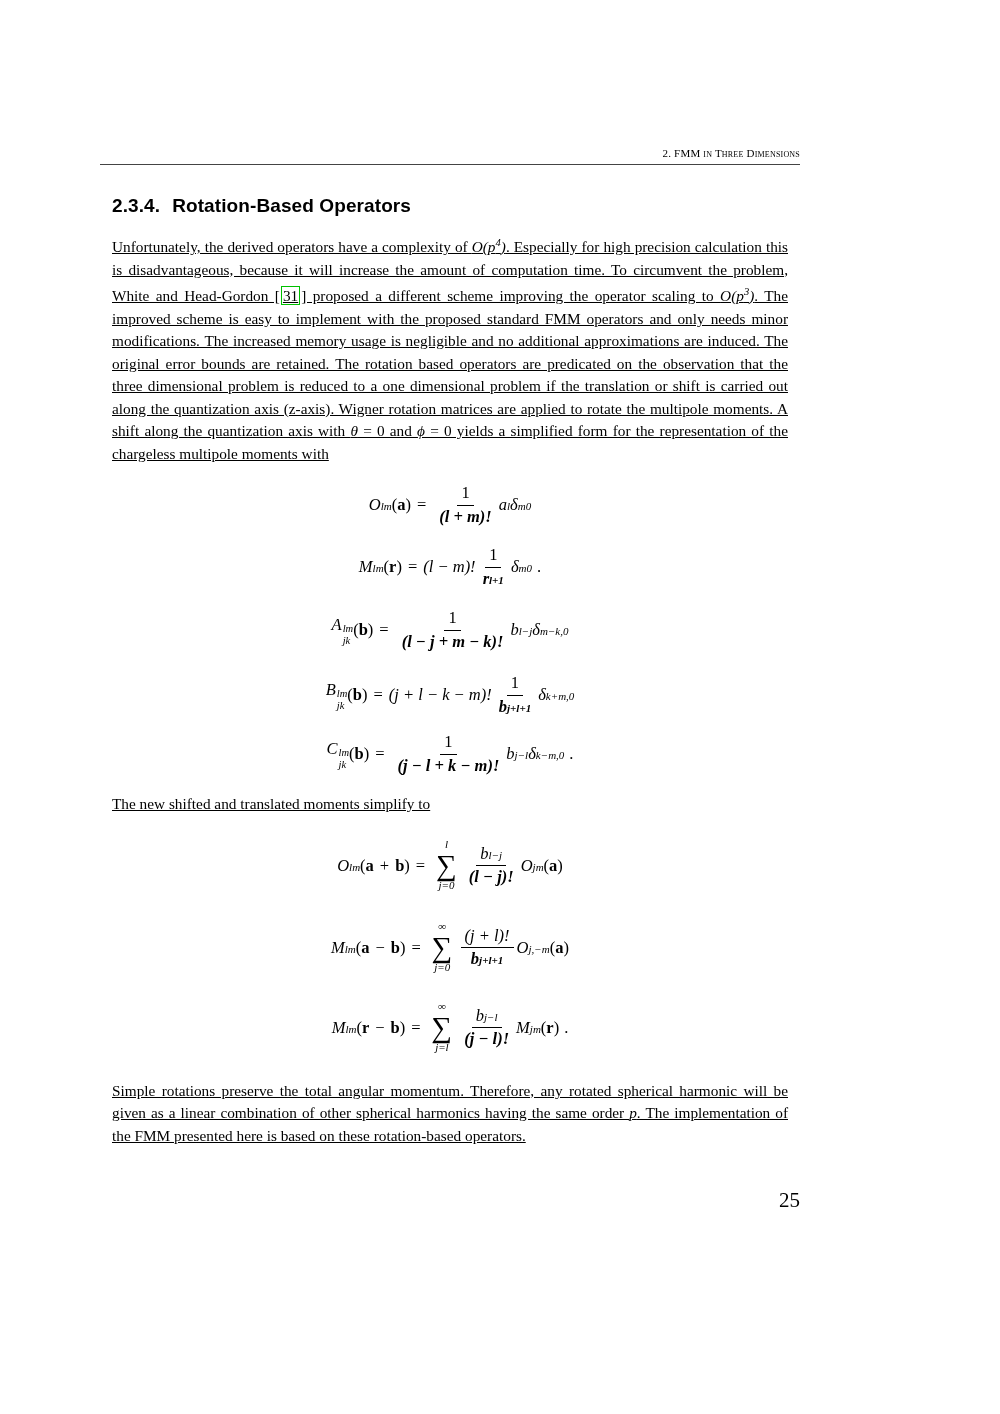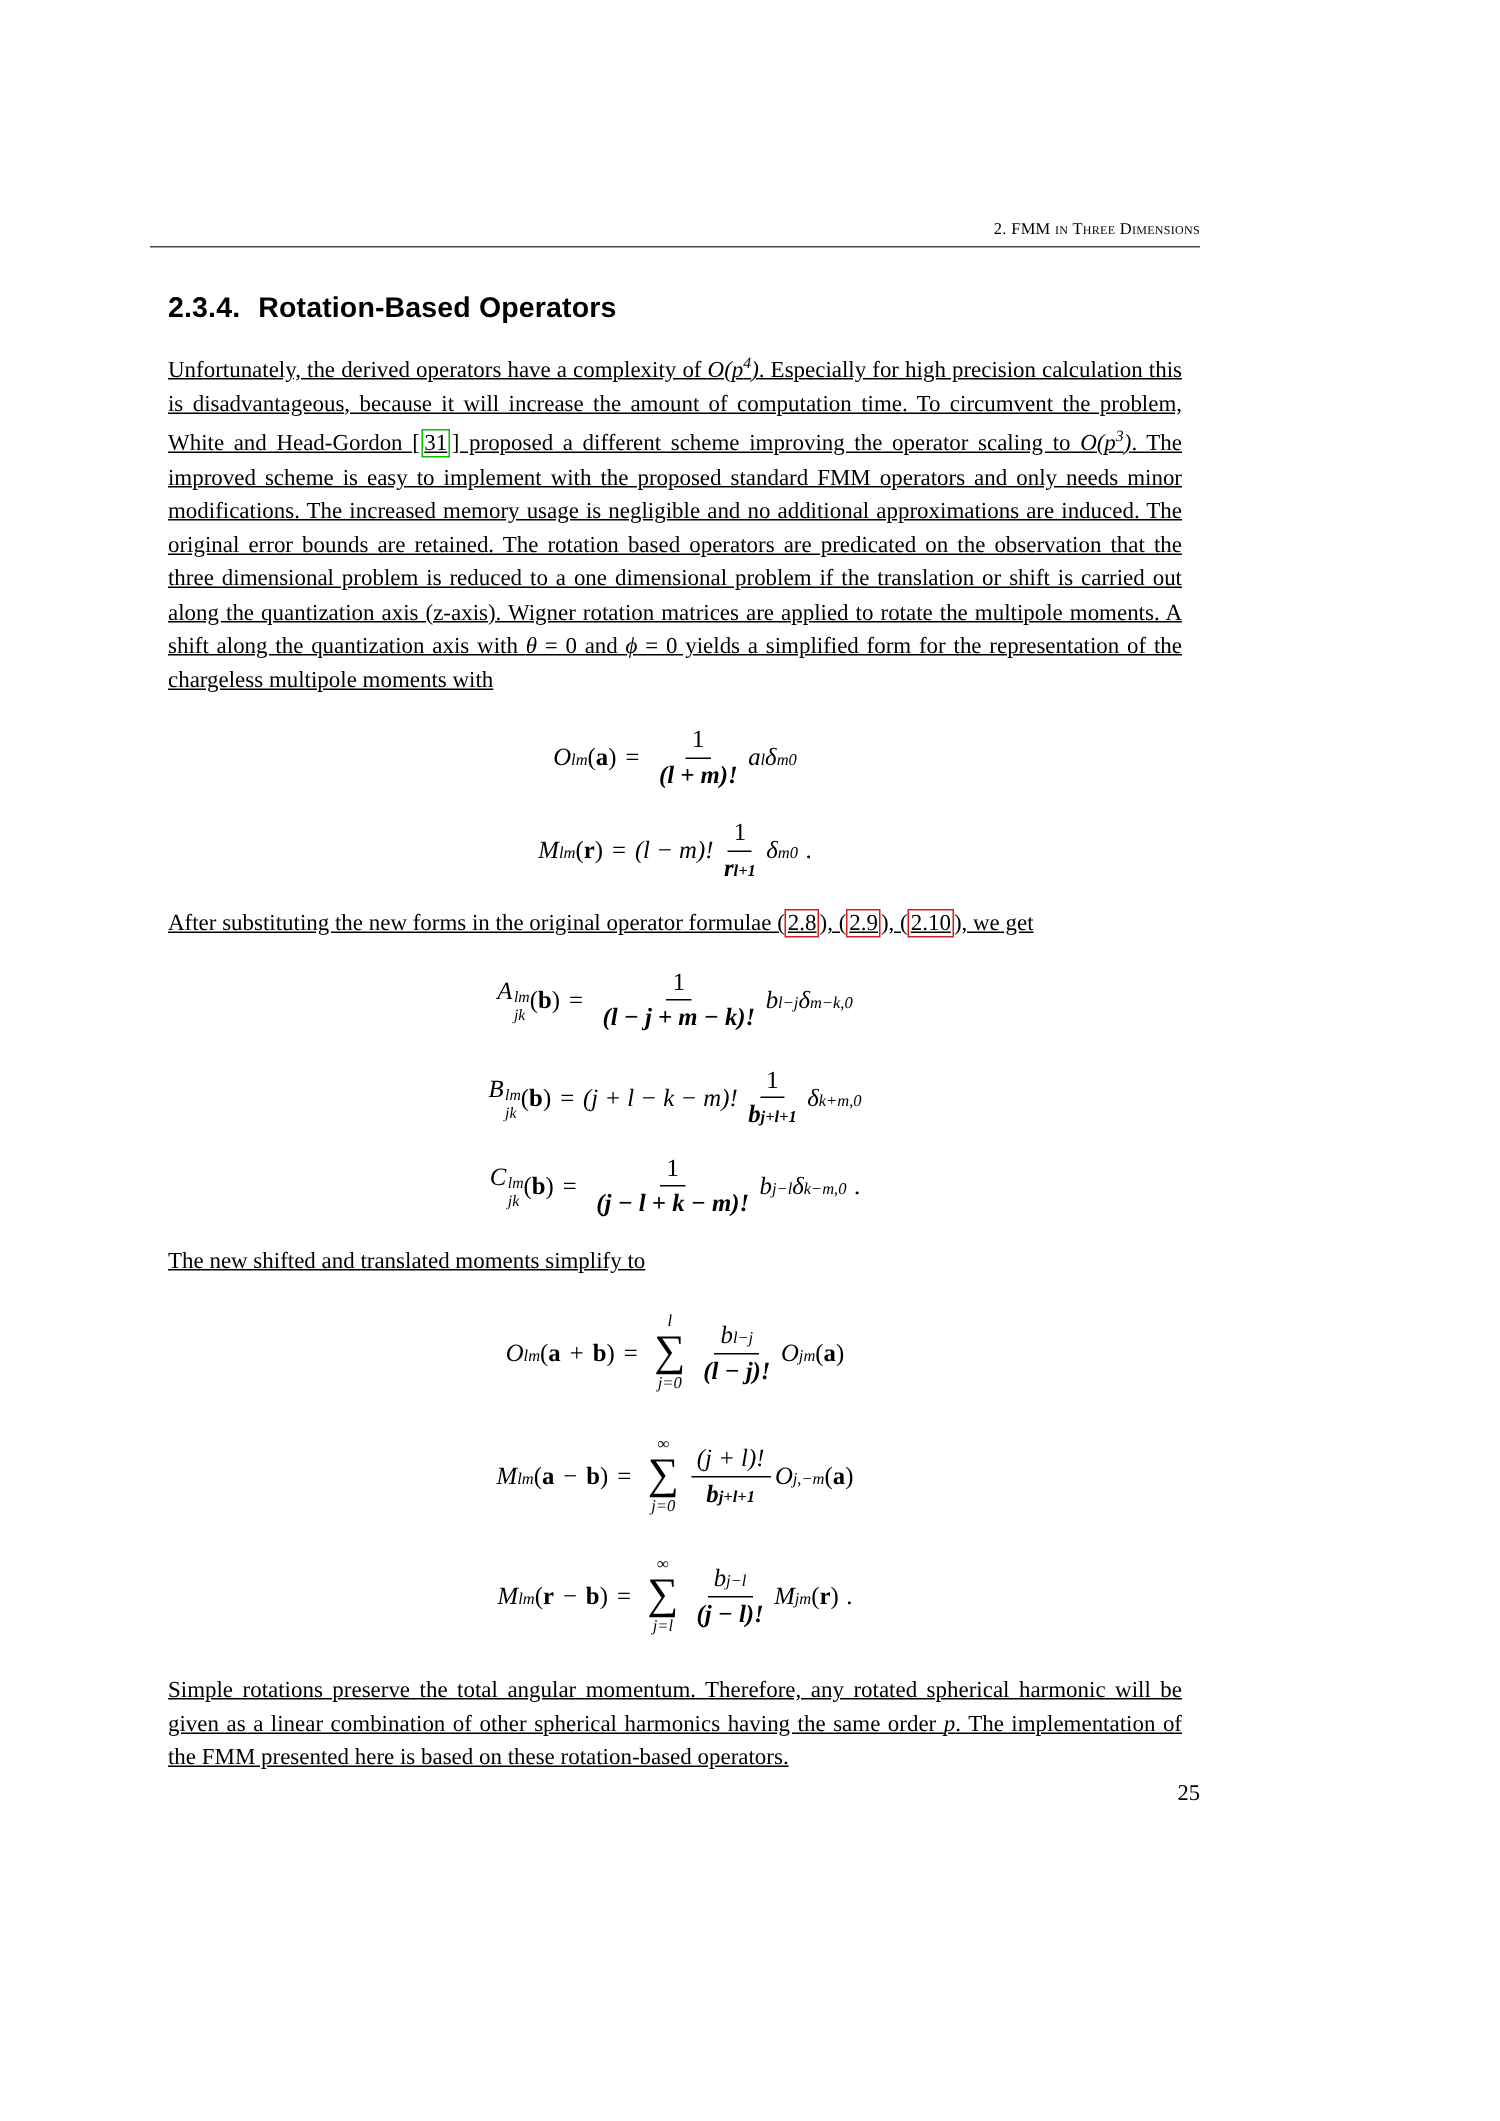--- a/index.html
+++ b/index.html
@@ -71,21 +71,21 @@
     vertical-align:middle; margin:0 3px;
   }
   .frac .num { padding:0 4px 1px; border-bottom:1px solid #000; line-height:1.25; }
   .frac .den { padding:1px 4px 0; line-height:1.25;font-weight:bold; }
   .sum { display:inline-flex; flex-direction:column; align-items:center; margin:0 5px; font-style:normal; }
   .sum .sigma { font-size:29px; line-height:0.95; font-style:normal; }
   .sum .lim { font-size:11px; font-style:italic; line-height:1.25; }
 
   .page-number {
     position:absolute; left:100px; top:1188px; width:700px;
-    text-align:right; font-size:15px;
+    text-align:right; font-size:21px;
   }
 </style>
 </head>
 <body>
 
 <div class="content">
 
   <div class="running-head">2. FMM in Three Dimensions</div>
   <div class="head-rule"></div>
 
@@ -160,21 +160,20 @@
       </span>
       <span class="tk">
         <span>δ</span>
         <sub class="ss">m0</sub>
       </span>
       <span class="tk end">
         <span>.</span>
       </span>
     </div>
 
-  <p class="body-par p2"><span class="seg-plain">After substituting the new forms in the original operator formulae (</span><span class="seg-ref">2.8</span><span class="seg-plain">), (</span><span class="seg-ref">2.9</span><span class="seg-plain">), (</span><span class="seg-ref">2.10</span><span class="seg-plain">), we get</span></p>
 
   <div class="eq eq3">
       <span class="tk">
         <span>A</span>
         <span class="stack">
           <span>lm</span>
           <span>jk</span>
         </span>
       </span>
       <span class="tk rm">

